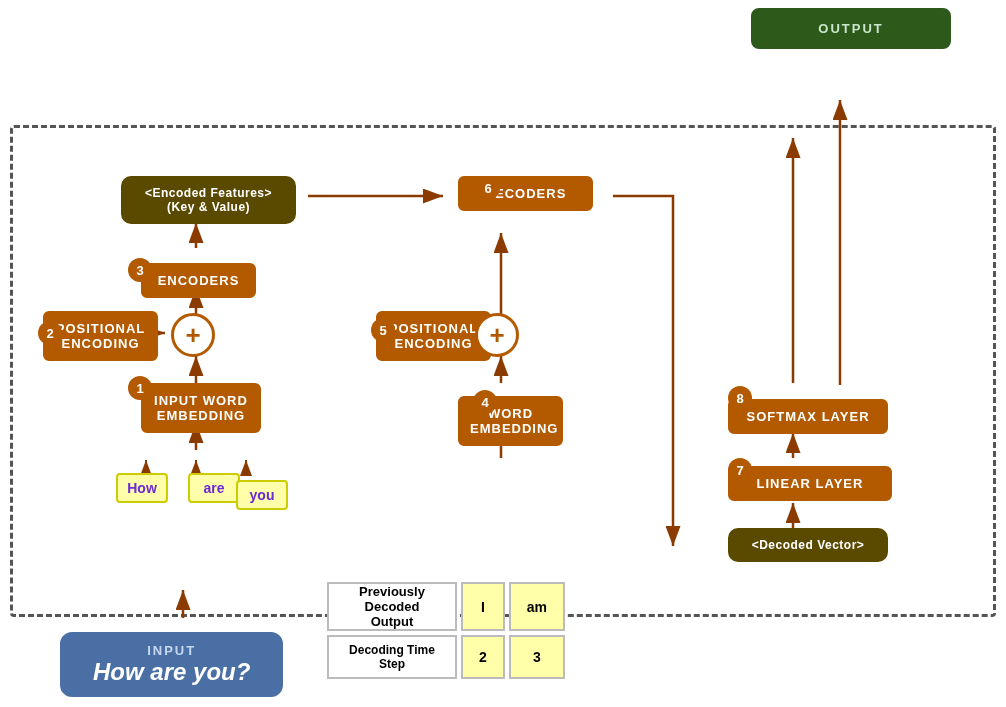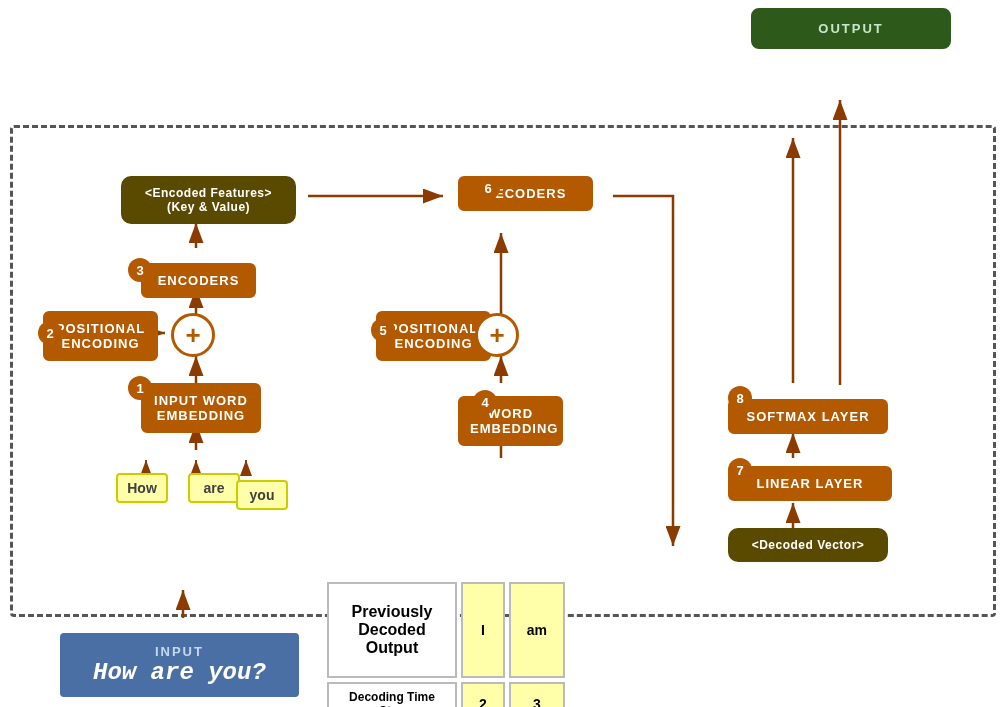--- a/index.html
+++ b/index.html
@@ -66,37 +66,36 @@
       border-radius: 4px;
     }
 
     
     .input-box {
       position: absolute;
       bottom: 8px;
       left: 60px;
       background: #4a6fa5;
       border: 3px solid #4a6fa5;
-      border-radius: 4px;
+      border-radius: 12px;
       padding: 8px 30px;
       text-align: center;
       min-width: 200px;
     }
     .input-box .input-label {
       color: #c5d8f0;
       font-size: 13px;
       font-weight: bold;
       letter-spacing: 2px;
     }
     .input-box .input-text {
       color: white;
       font-size: 24px;
       font-weight: bold;
       font-style: italic;
-      font-family: Liberation Mono, monospace;
     }
 
     
     .orange-box {
       background: #b35900;
       border: 2px solid #b35900;
       border-radius: 6px;
       color: white;
       font-weight: bold;
       text-align: center;
@@ -118,21 +117,21 @@
       font-size: 12px;
       letter-spacing: 0.5px;
       padding: 8px 10px;
     }
 
     
     .yellow-box {
       background: #ffffaa;
       border: 2px solid #cccc00;
       border-radius: 4px;
-      color: #404040;
+      color: #6d28d9;
       font-weight: bold;
       text-align: center;
       position: absolute;
       font-size: 14px;
       padding: 5px 8px;
     }
 
     
     .circle-plus {
       position: absolute;
@@ -293,21 +292,21 @@
     </div>
 
     <div class="yellow-box" style="left: 103px; top: 345px; width: 52px;">How</div>
     <div class="yellow-box" style="left: 175px; top: 345px; width: 52px;">are</div>
     <div class="yellow-box" style="left: 223px; top: 352px; width: 52px;">you</div>
 
     <div style="position:absolute; top: 450px; left: 310px;">
       <table style="border-collapse:separate; border-spacing:4px;">
         <tbody>
             <tr>
-          <td style="border:2px solid #bbb; padding:19px 10px; font-size:16px; font-weight:bold; background:white; text-align:center; width:130px;">Previously Decoded<br>Output</td>
+          <td style="border:2px solid #bbb; padding:0 10px; font-size:13px; font-weight:bold; background:white; text-align:center; width:130px;">Previously Decoded<br>Output</td>
           <td style="border:2px solid #bbb; padding:6px 16px; font-size:14px; font-weight:bold; background:#ffffaa; text-align:center;">I</td>
           <td style="border:2px solid #bbb; padding:6px 16px; font-size:14px; font-weight:bold; background:#ffffaa; text-align:center;">am</td>
         </tr>
         <tr>
           <td style="border:2px solid #bbb; padding:6px 10px; font-size:12px; font-weight:bold; background:white; text-align:center;">Decoding Time Step</td>
           <td style="border:2px solid #bbb; padding:6px 16px; font-size:14px; font-weight:bold; background:#ffffaa; text-align:center;">2</td>
           <td style="border:2px solid #bbb; padding:6px 16px; font-size:14px; font-weight:bold; background:#ffffaa; text-align:center;">3</td>
         </tr>
       </tbody>
         </table>

